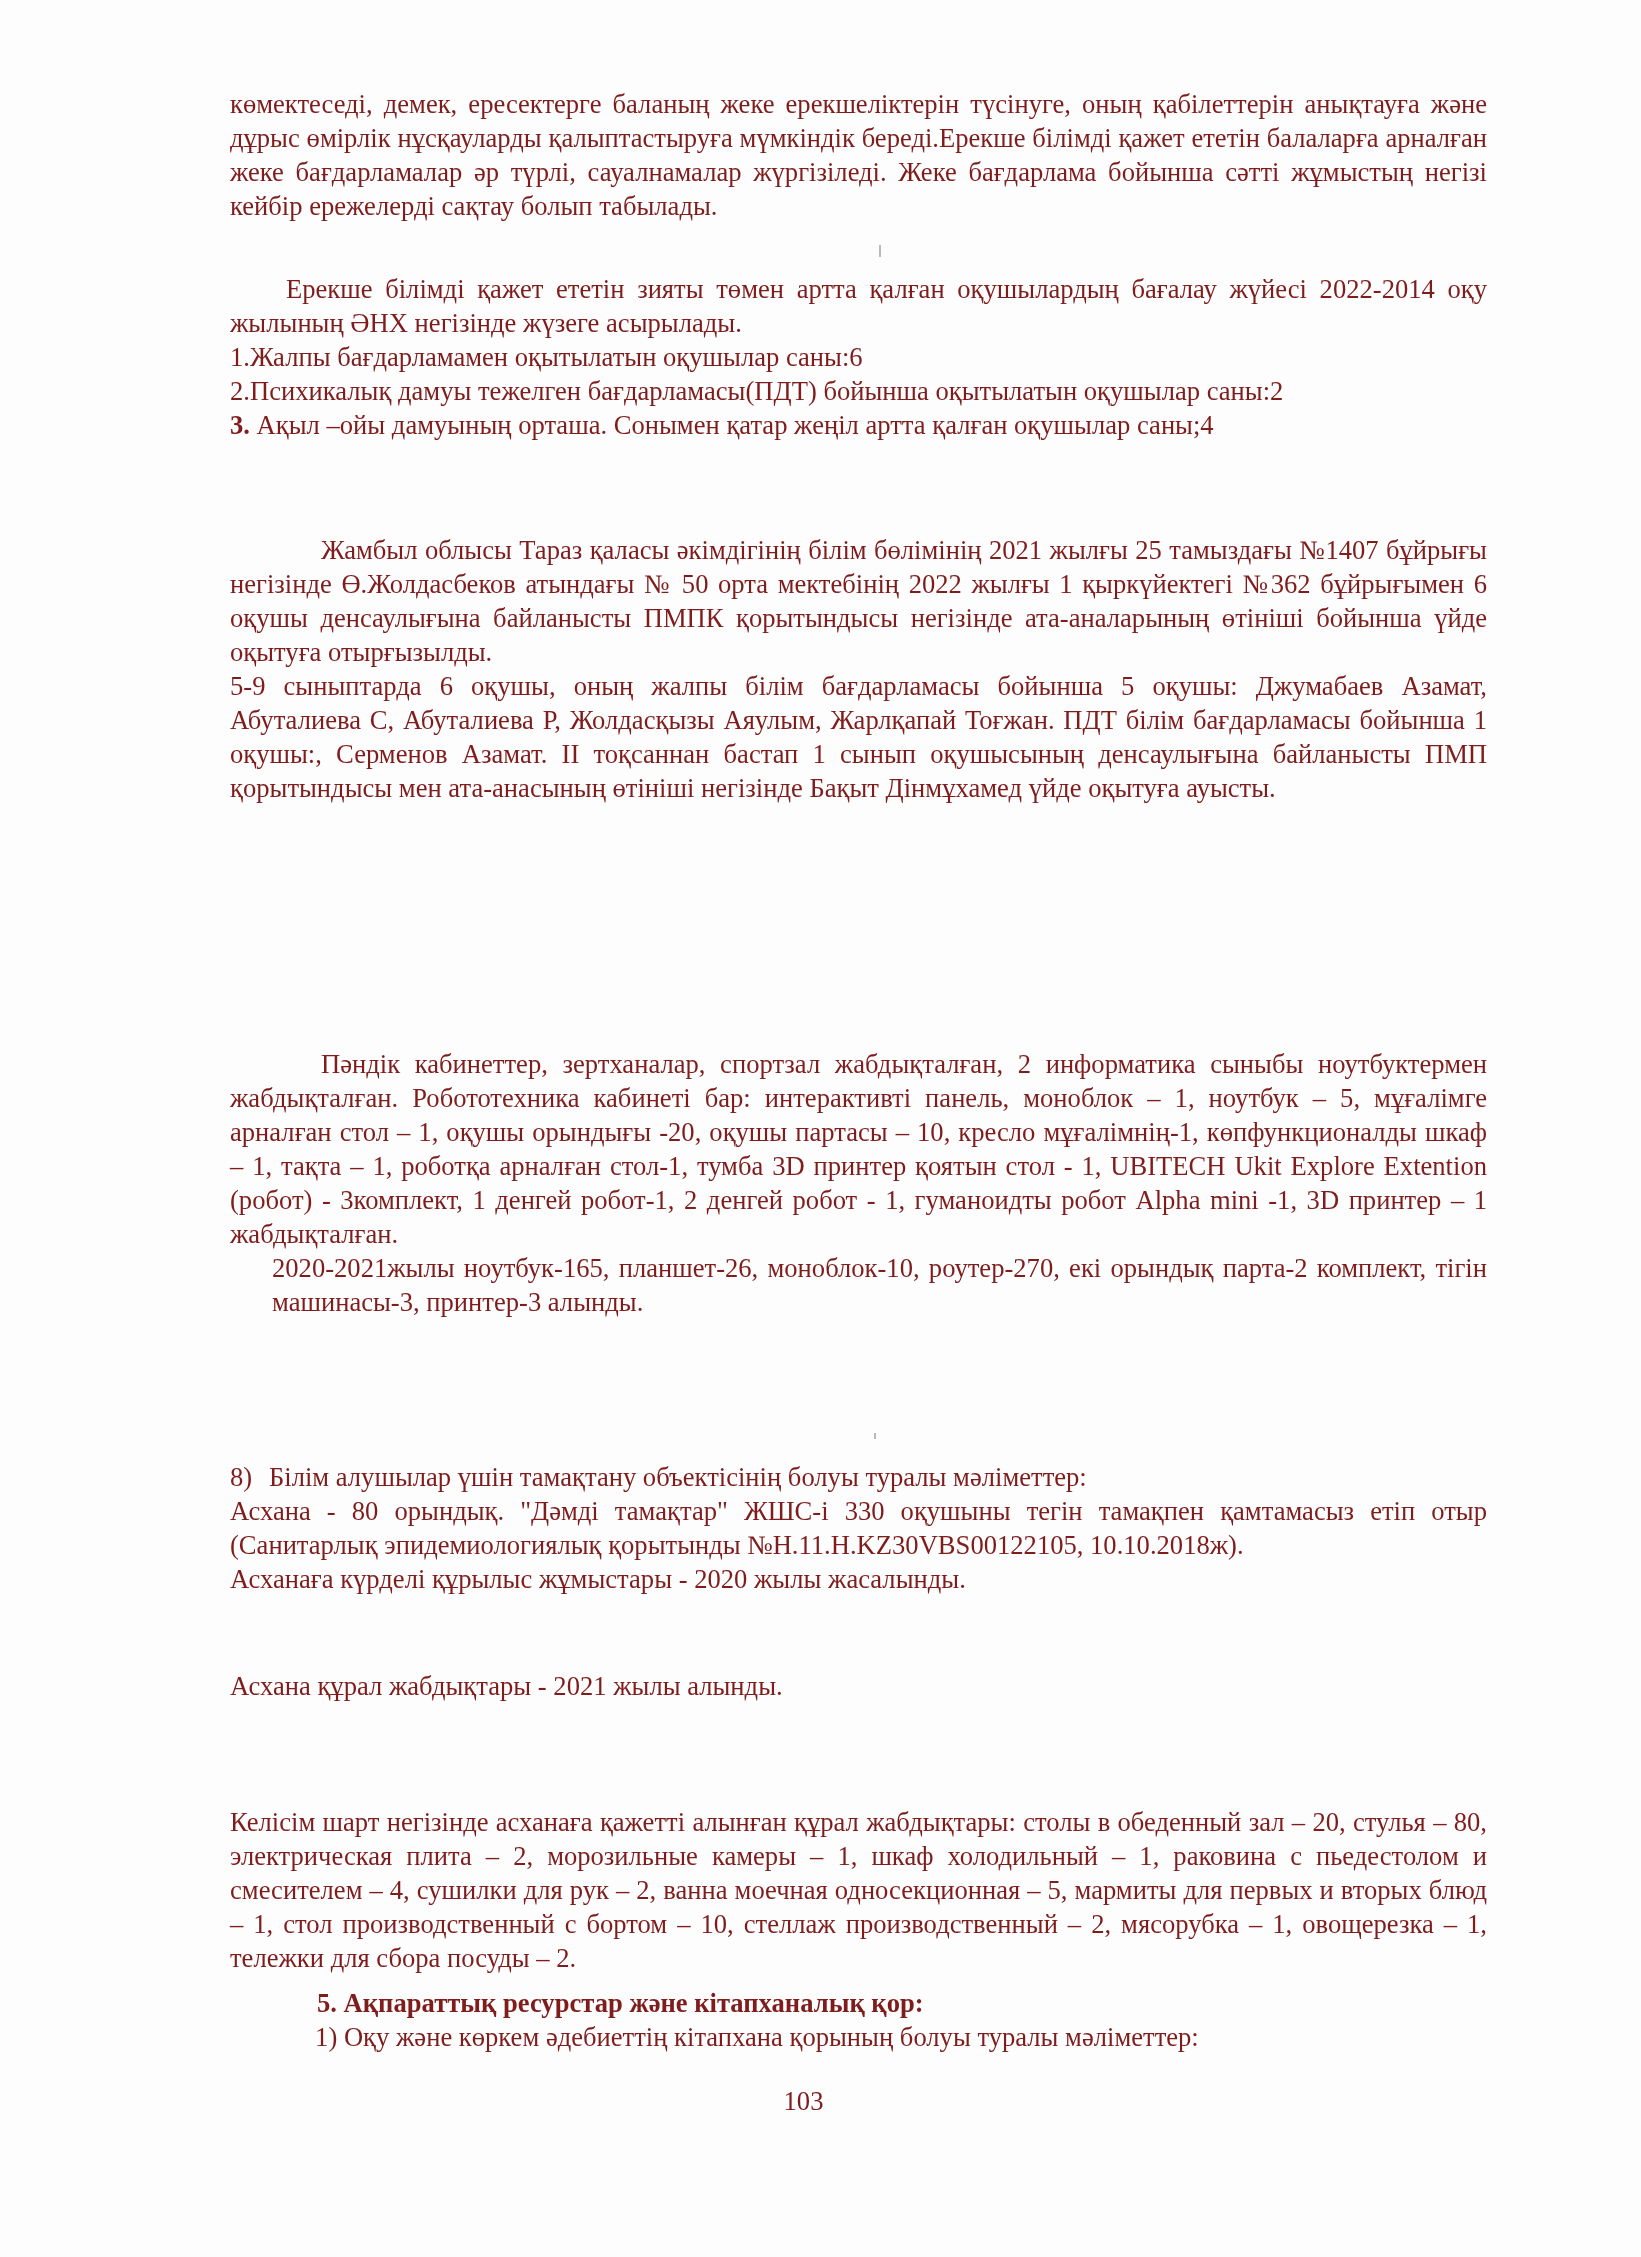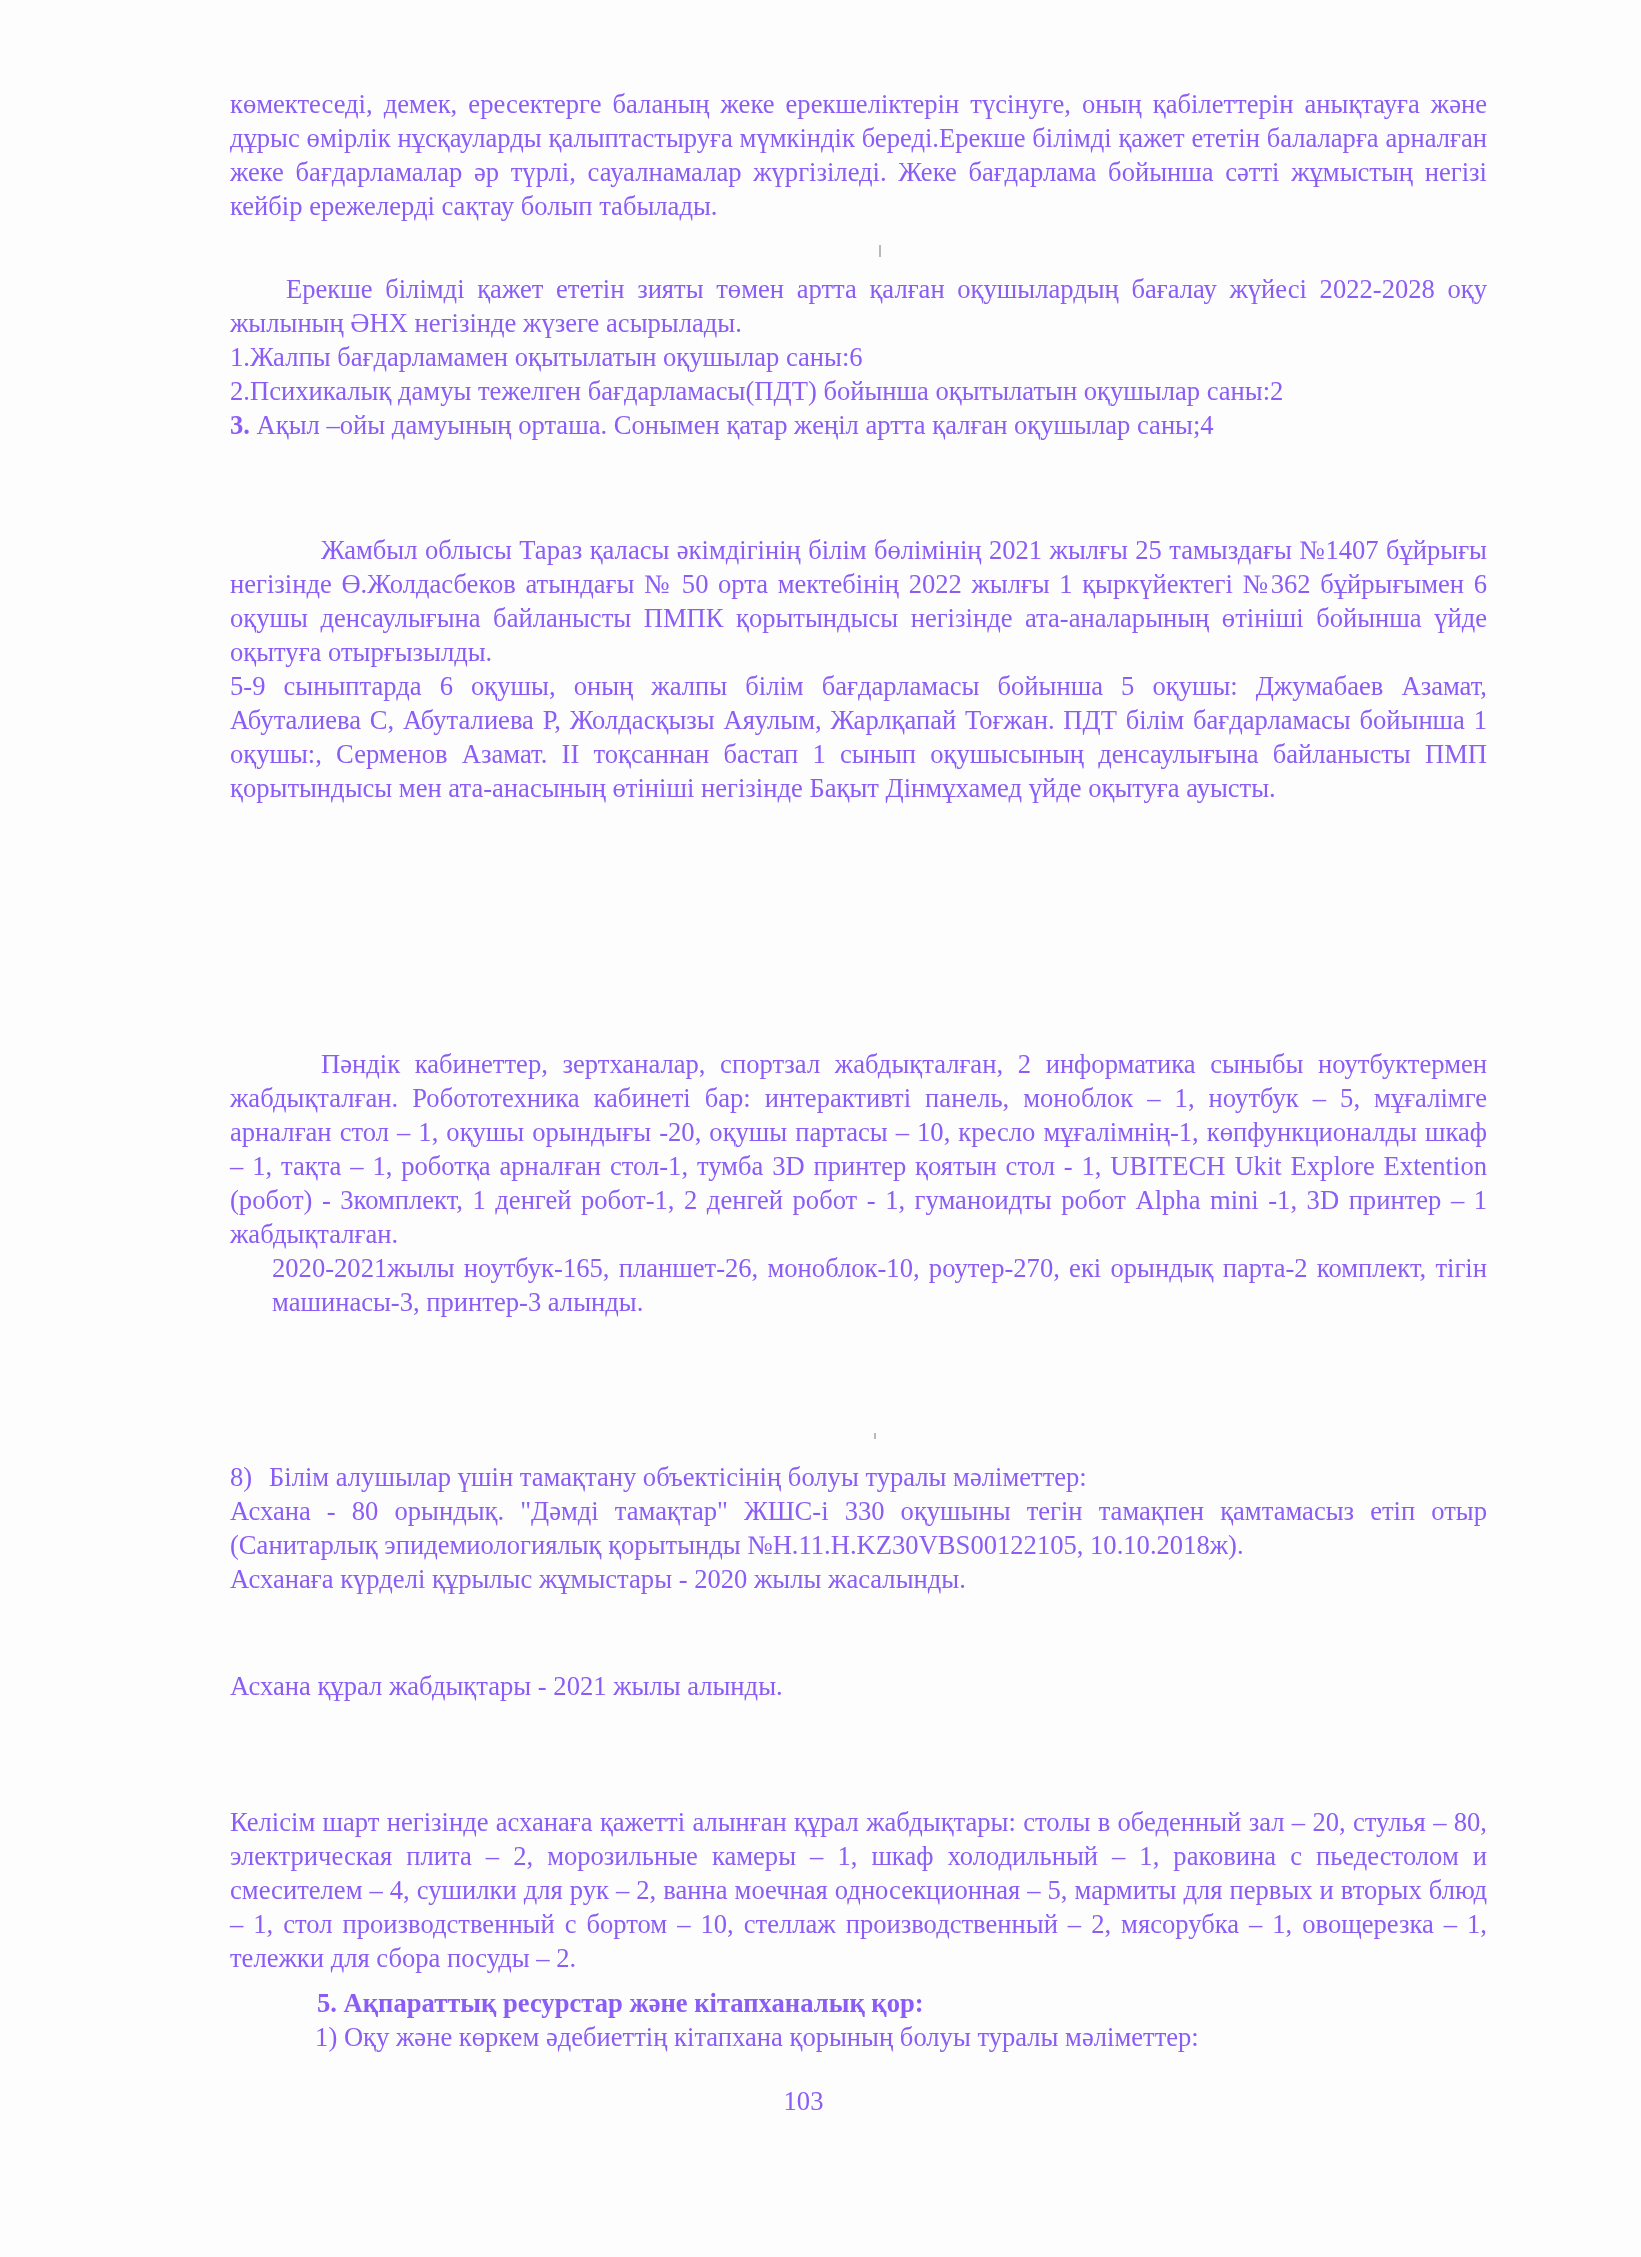--- a/index.html
+++ b/index.html
@@ -1,21 +1,21 @@
 <!DOCTYPE html>
 <html><head>
 <meta charset="utf-8">
 <style>
   html, body { margin: 0; padding: 0; background: #ffffff; }
   body { width: 1641px; height: 2257px; position: relative; overflow: hidden; }
   .page {
     position: absolute; left: 0; top: 0; width: 1641px; height: 2257px;
     background: #fdfdfd;
     font-family: "Liberation Serif", "DejaVu Serif", serif;
-    color: #8b5cf6;
+    color: #7f1d1d;
     font-size: 26.6px;
     line-height: 34px;
   }
   .block { position: absolute; left: 230px; width: 1257px; }
   p { margin: 0; text-align: justify; text-align-last: left; }
   .indent { text-indent: 56px; }
   .indent-big { text-indent: 91px; }
   .hang { padding-left: 39px; text-indent: -39px; }
   .sub { padding-left: 42px; }
   .tab { display: inline-block; width: 39px; text-indent: 0; }
@@ -27,21 +27,21 @@
 </head>
 <body>
 
 <div class="page">
 
   <div class="block" style="top:87px;">
     <p>көмектеседі, демек, ересектерге баланың жеке ерекшеліктерін түсінуге, оның қабілеттерін анықтауға және дұрыс өмірлік нұсқауларды қалыптастыруға мүмкіндік береді.Ерекше білімді қажет ететін балаларға арналған жеке бағдарламалар әр түрлі, сауалнамалар жүргізіледі. Жеке бағдарлама бойынша сәтті жұмыстың негізі кейбір ережелерді сақтау болып табылады.</p>
   </div>
 
   <div class="block" style="top:272px;">
-    <p class="indent">Ерекше білімді қажет ететін зияты  төмен артта қалған  оқушылардың бағалау жүйесі 2022-2028 оқу жылының ӘНХ негізінде жүзеге асырылады.</p>
+    <p class="indent">Ерекше білімді қажет ететін зияты  төмен артта қалған  оқушылардың бағалау жүйесі 2022-2014 оқу жылының ӘНХ негізінде жүзеге асырылады.</p>
     <p>1.Жалпы бағдарламамен оқытылатын оқушылар саны:6</p>
     <p>2.Психикалық дамуы тежелген бағдарламасы(ПДТ) бойынша оқытылатын оқушылар саны:2</p>
     <p><b>3.</b><span> Ақыл –ойы дамуының орташа. Сонымен қатар жеңіл артта қалған оқушылар саны;4</span></p>
   </div>
 
   <div class="block" style="top:533px;">
     <p class="indent-big">Жамбыл облысы Тараз қаласы әкімдігінің білім бөлімінің 2021 жылғы  25 тамыздағы №1407 бұйрығы негізінде  Ө.Жолдасбеков  атындағы № 50 орта мектебінің 2022 жылғы 1 қыркүйектегі №362 бұйрығымен  6 оқушы денсаулығына байланысты ПМПК қорытындысы негізінде ата-аналарының өтініші бойынша үйде оқытуға отырғызылды.</p>
     <p>5-9  сыныптарда  6 оқушы, оның жалпы білім бағдарламасы бойынша 5 оқушы: Джумабаев Азамат, Абуталиева С, Абуталиева Р, Жолдасқызы Аяулым, Жарлқапай Тоғжан. ПДТ білім бағдарламасы бойынша  1 оқушы:, Серменов Азамат.  ІІ тоқсаннан бастап 1 сынып оқушысының денсаулығына байланысты ПМП қорытындысы  мен ата-анасының өтініші негізінде Бақыт Дінмұхамед үйде оқытуға ауысты.</p>
   </div>
 

